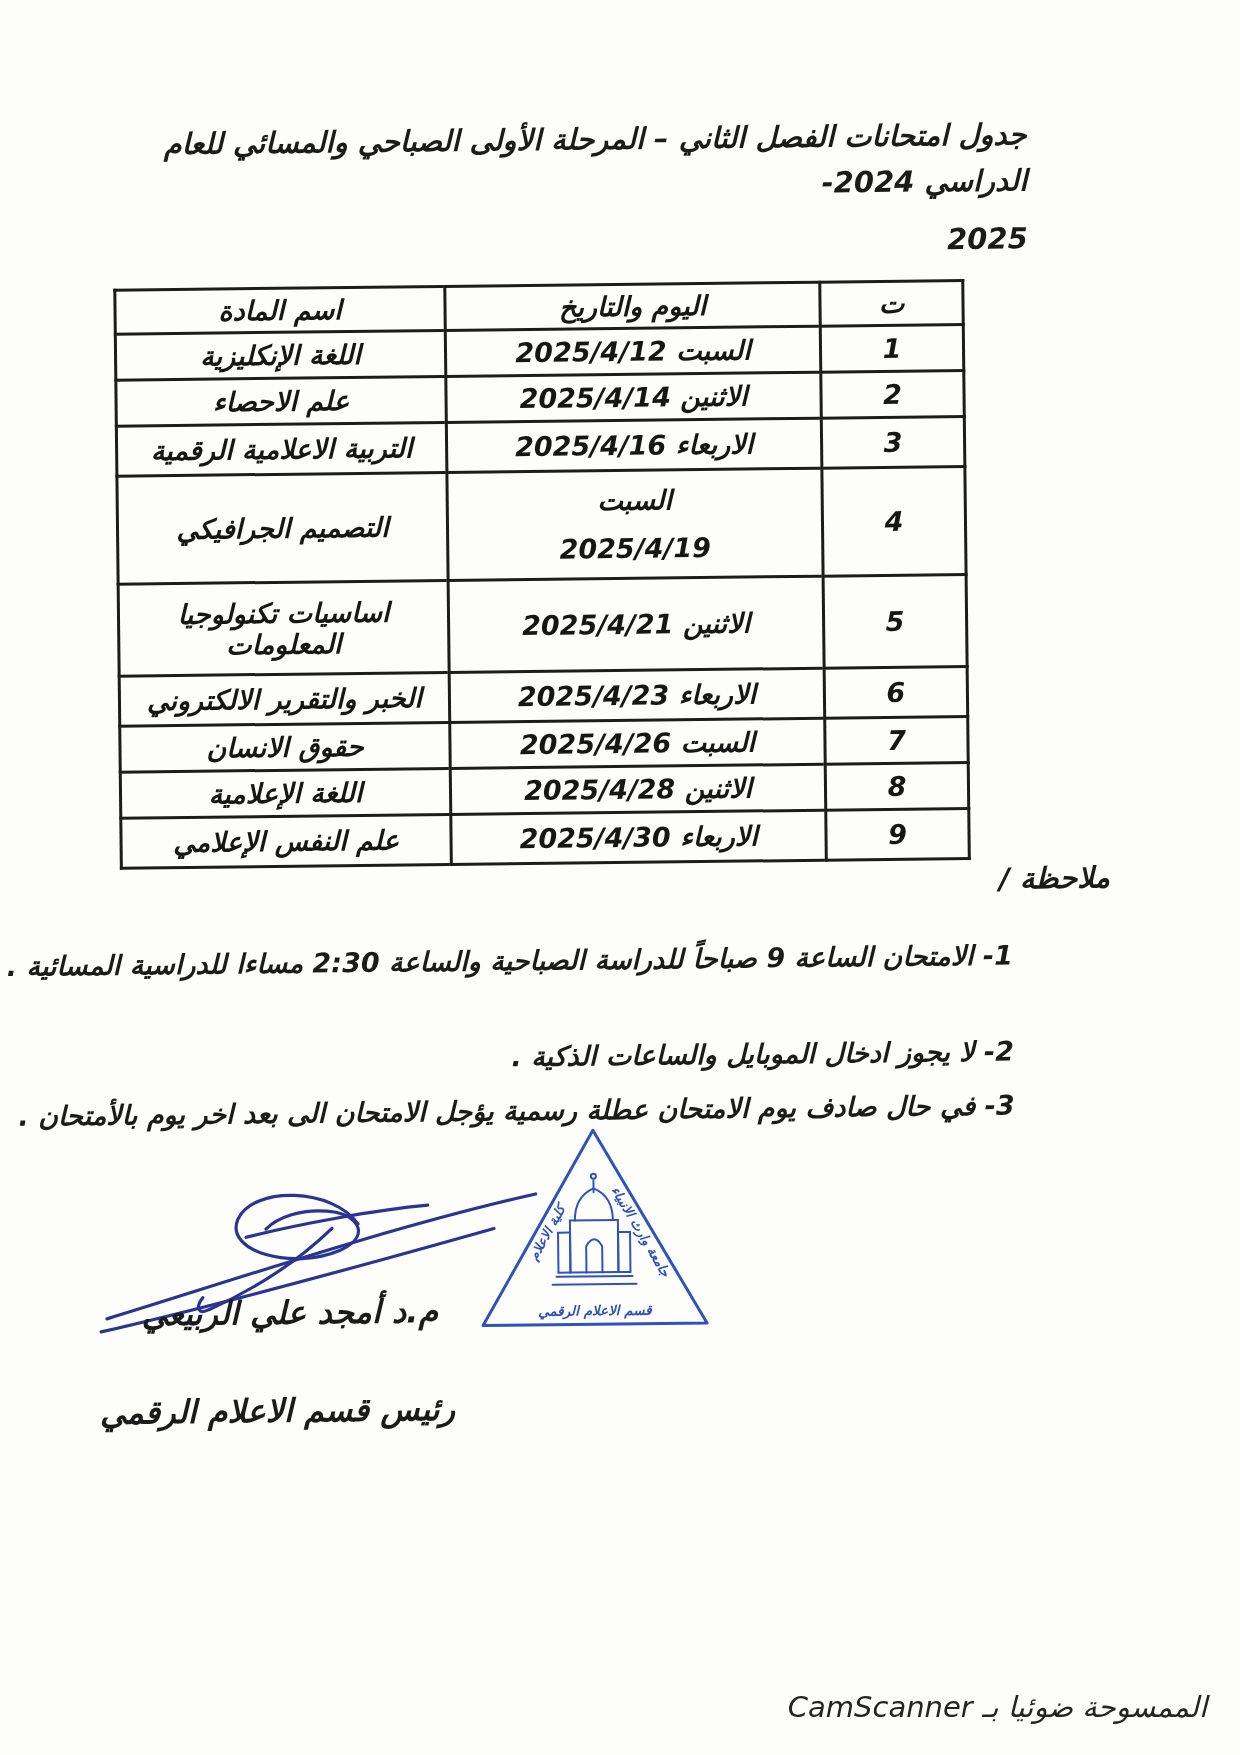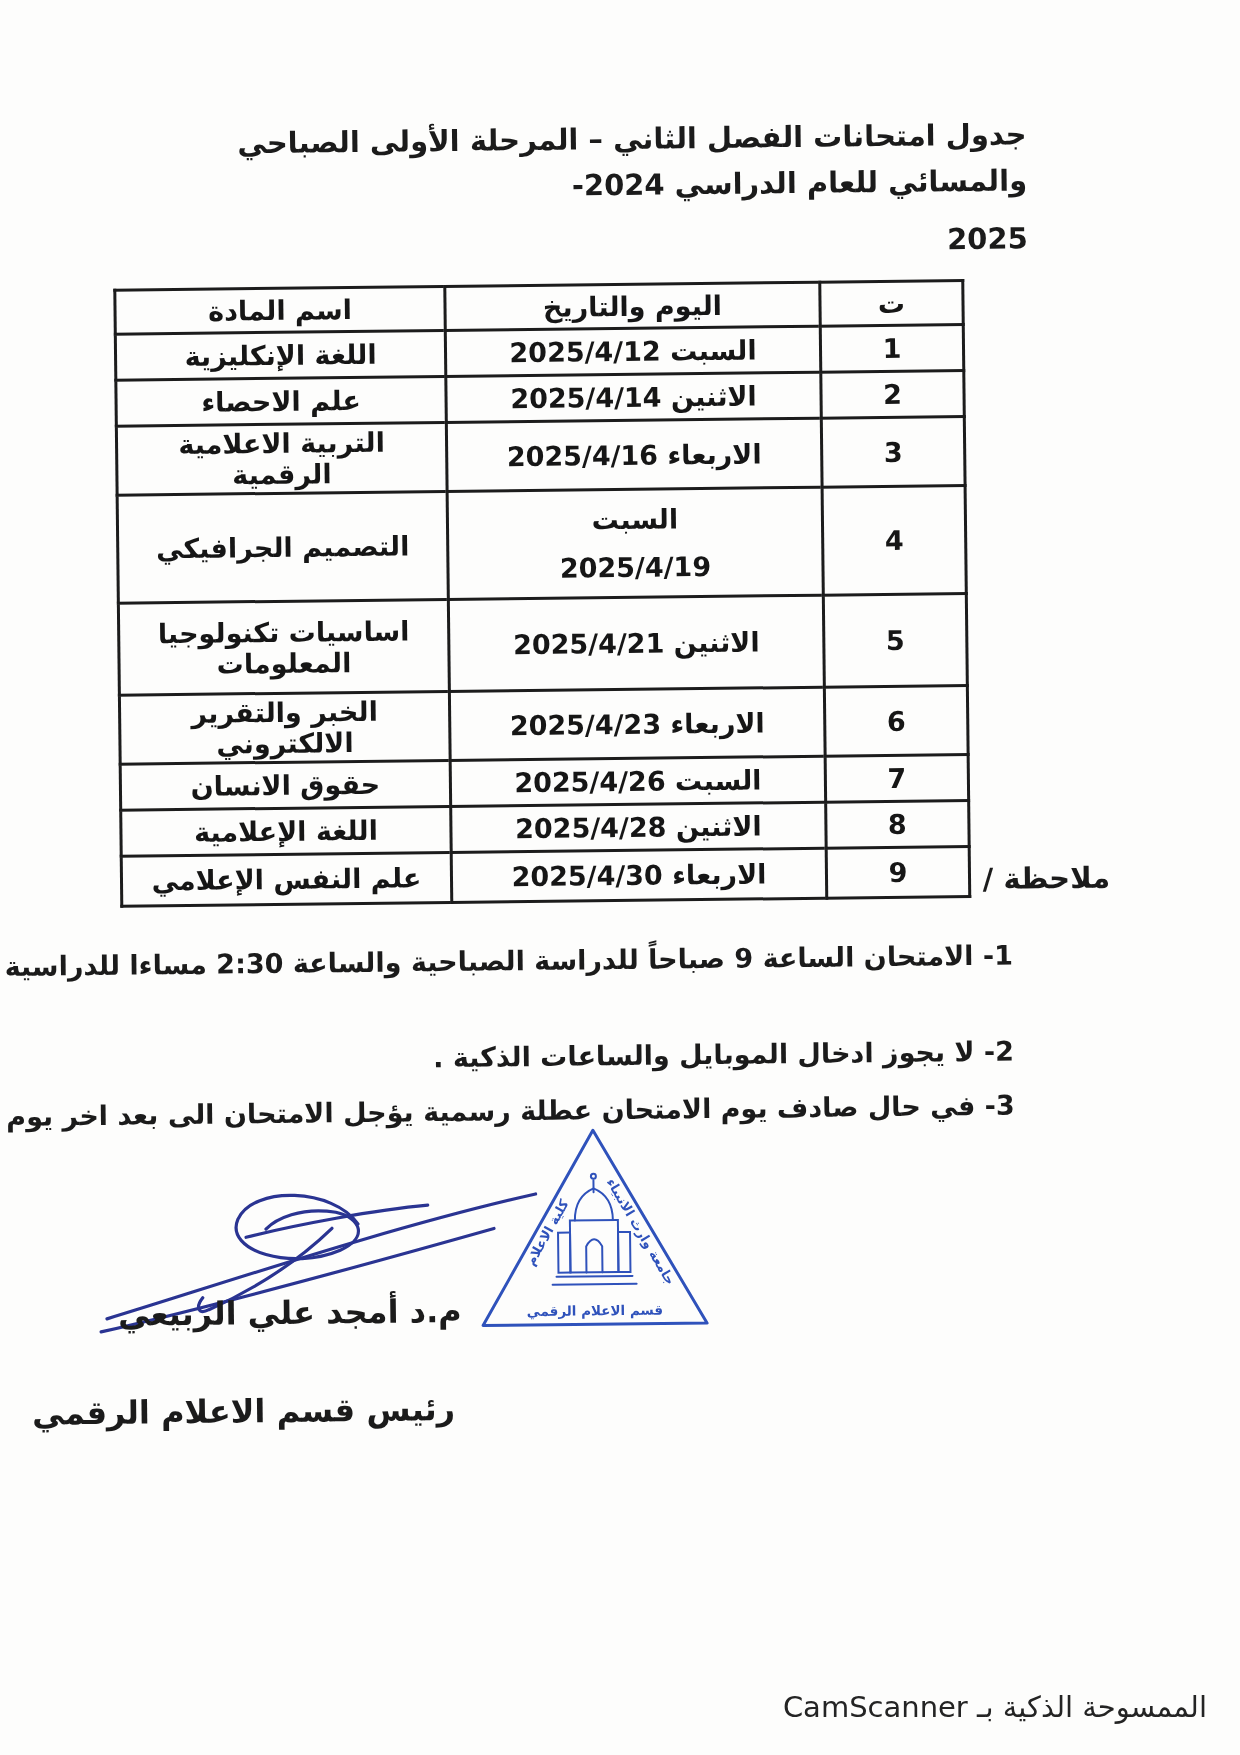--- a/index.html
+++ b/index.html
@@ -1,20 +1,20 @@
 <!DOCTYPE html>
 <html lang="ar"><head>
 <meta charset="utf-8">
 <style>
   * { margin:0; padding:0; box-sizing:border-box; }
   html,body { background:#ffffff; }
   body { width:1240px; height:1755px; font-family:"DejaVu Sans", sans-serif; }
   .page {
     position:relative; width:1240px; height:1755px;
-    background:#fdfdfc; overflow:hidden; color:#1b1b1b;
+    background:#fdfdfc; overflow:hidden; color:#1b1b1b;font-style:italic;
   }
   .scan { position:absolute; inset:0; transform:rotate(-0.65deg); transform-origin:50% 50%; }
 
   .doc-title {
     position:absolute; top:116px; left:130px; width:905px;
     direction:rtl; text-align:right;
     font-weight:bold; font-size:29px; line-height:46px;
   }
   .doc-title .line2 { margin-top:12px; }
 
@@ -175,14 +175,14 @@
       <text class="stamp-text" transform="translate(163 110) rotate(60)" text-anchor="middle" font-size="13" direction="rtl">جامعة وارث الانبياء</text>
       <text class="stamp-text" transform="translate(77 110) rotate(-60)" text-anchor="middle" font-size="13" direction="rtl">كلية الاعلام</text>
       <text class="stamp-text" x="120" y="191" text-anchor="middle" font-size="13.5" direction="rtl">قسم الاعلام الرقمي</text>
     </svg>
 
     <div class="sig-name">م.د أمجد علي الربيعي</div>
     <div class="sig-role">رئيس قسم الاعلام الرقمي</div>
 
   </div>
 
-  <div class="footer-credit">الممسوحة الذكية بـ CamScanner</div>
+  <div class="footer-credit">الممسوحة ضوئيا بـ CamScanner</div>
 </div>
 
 </body></html>

